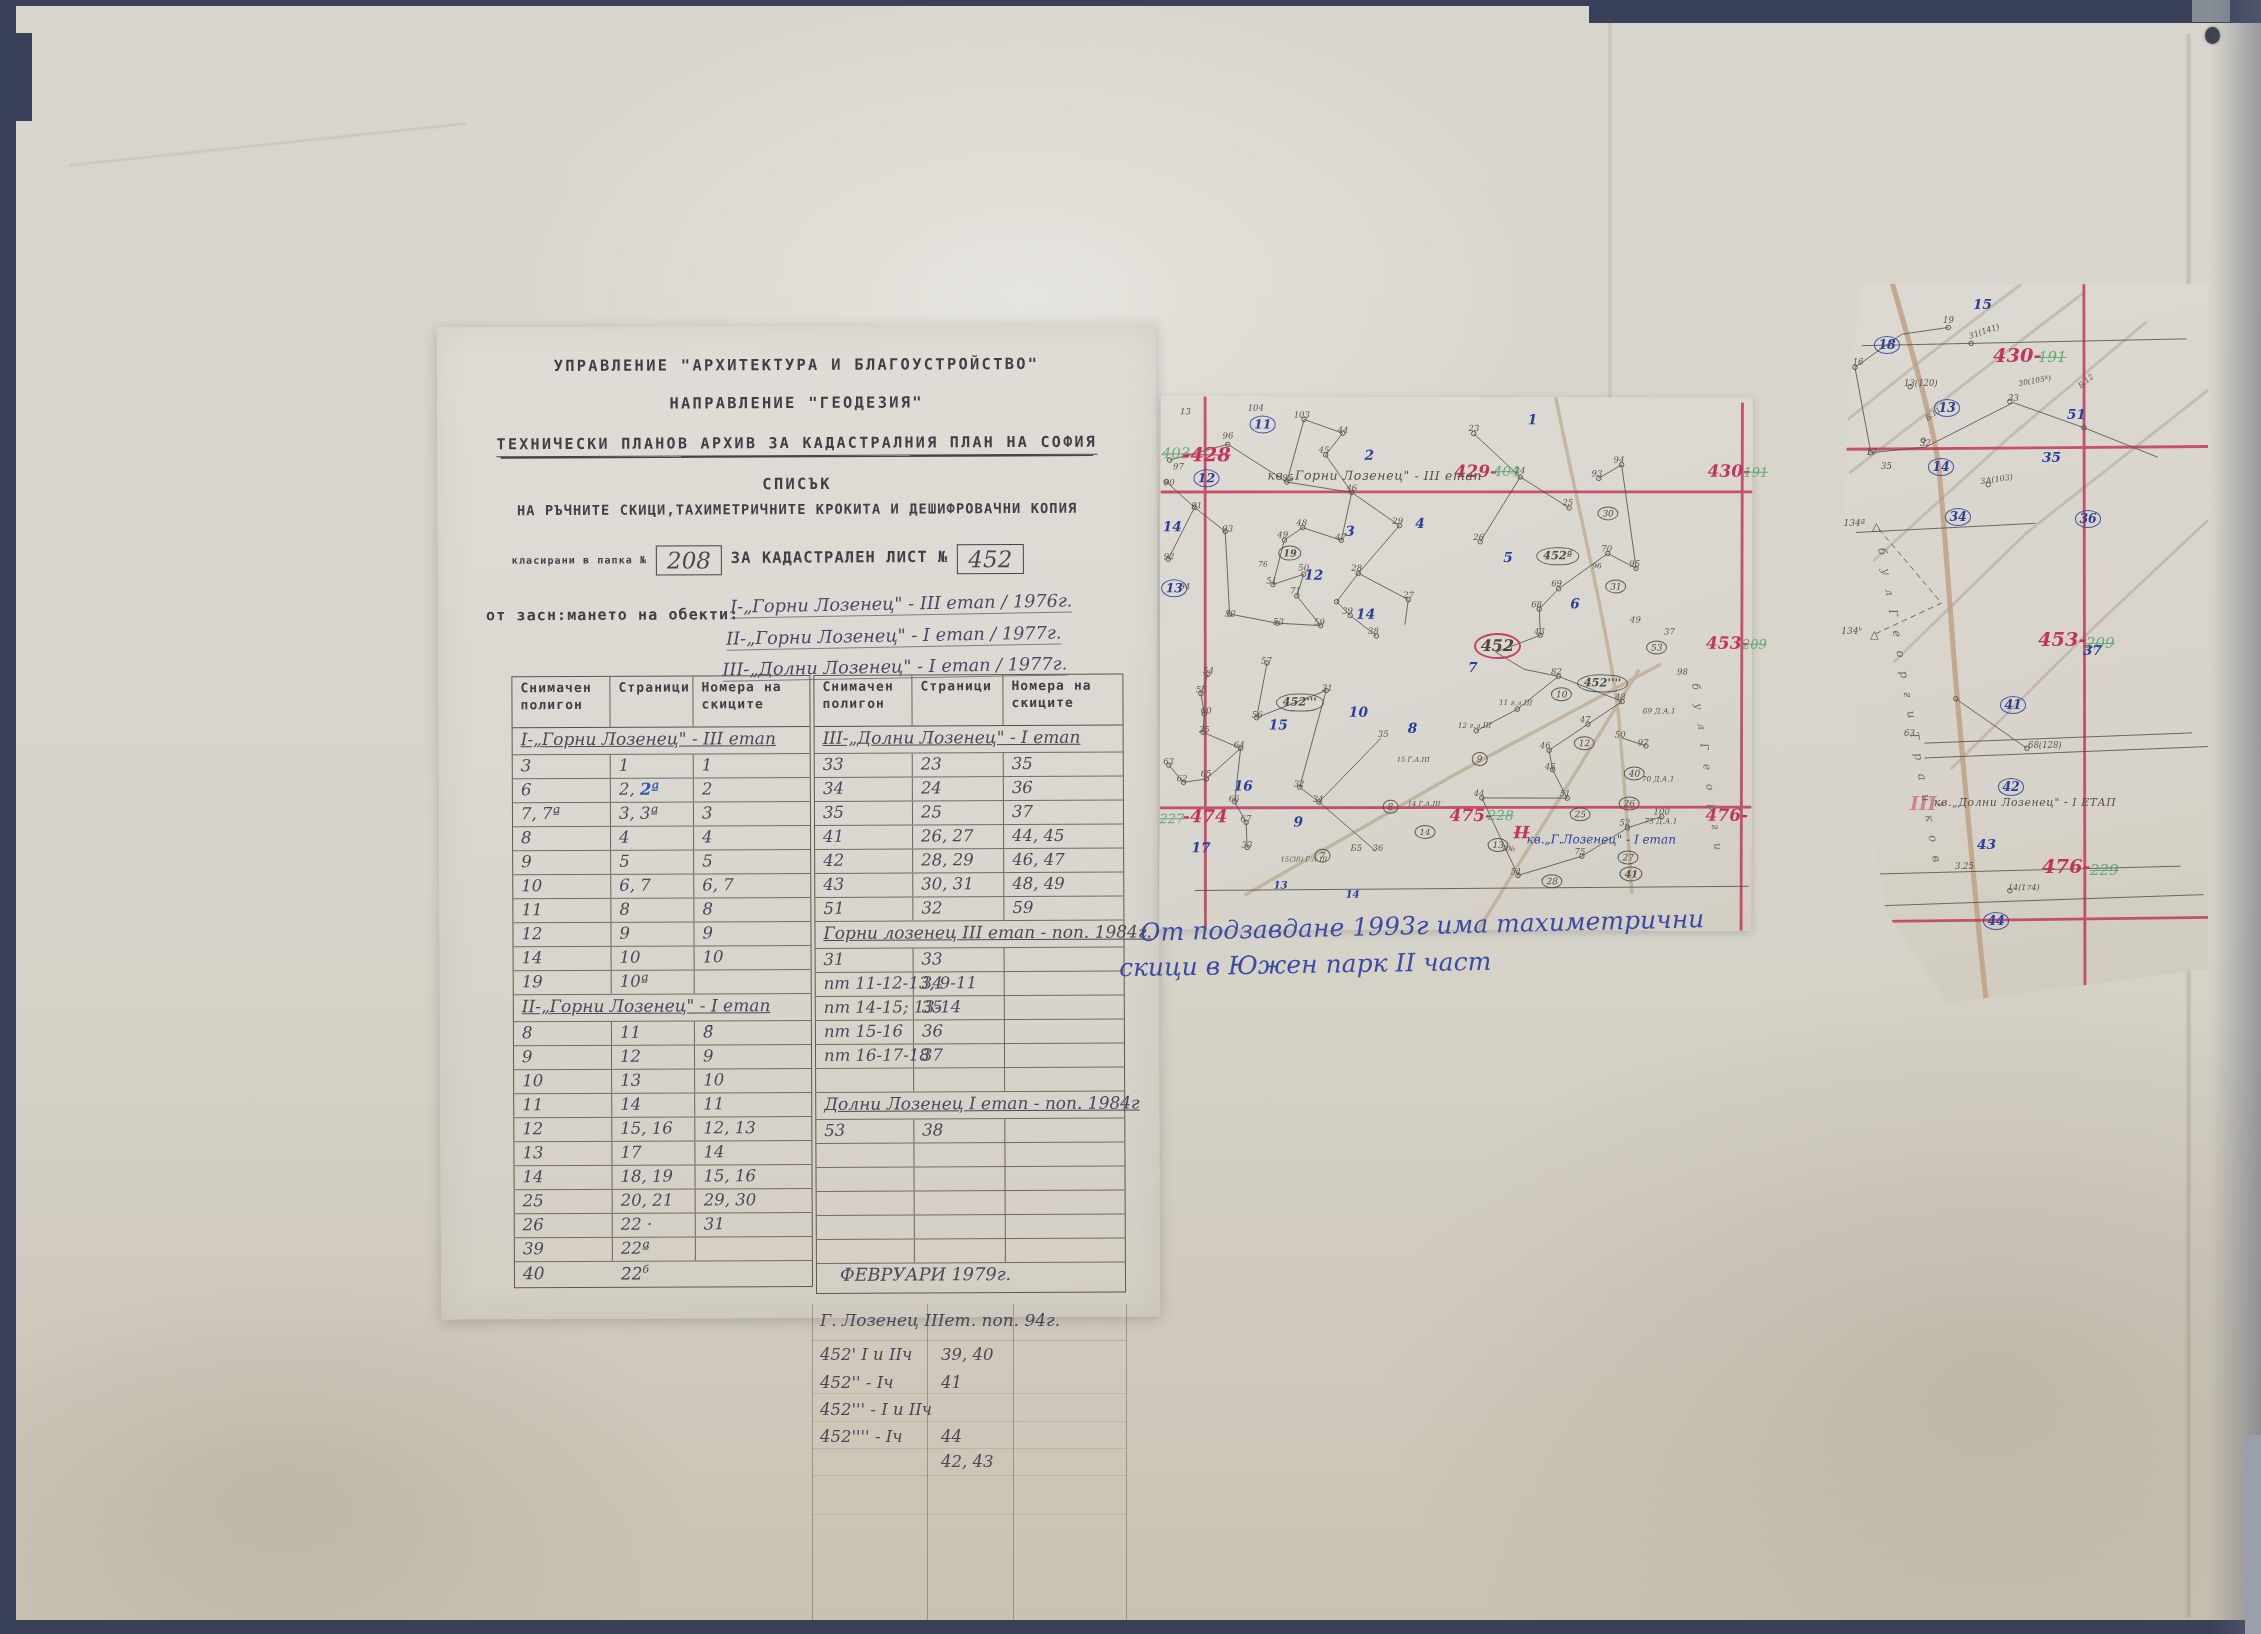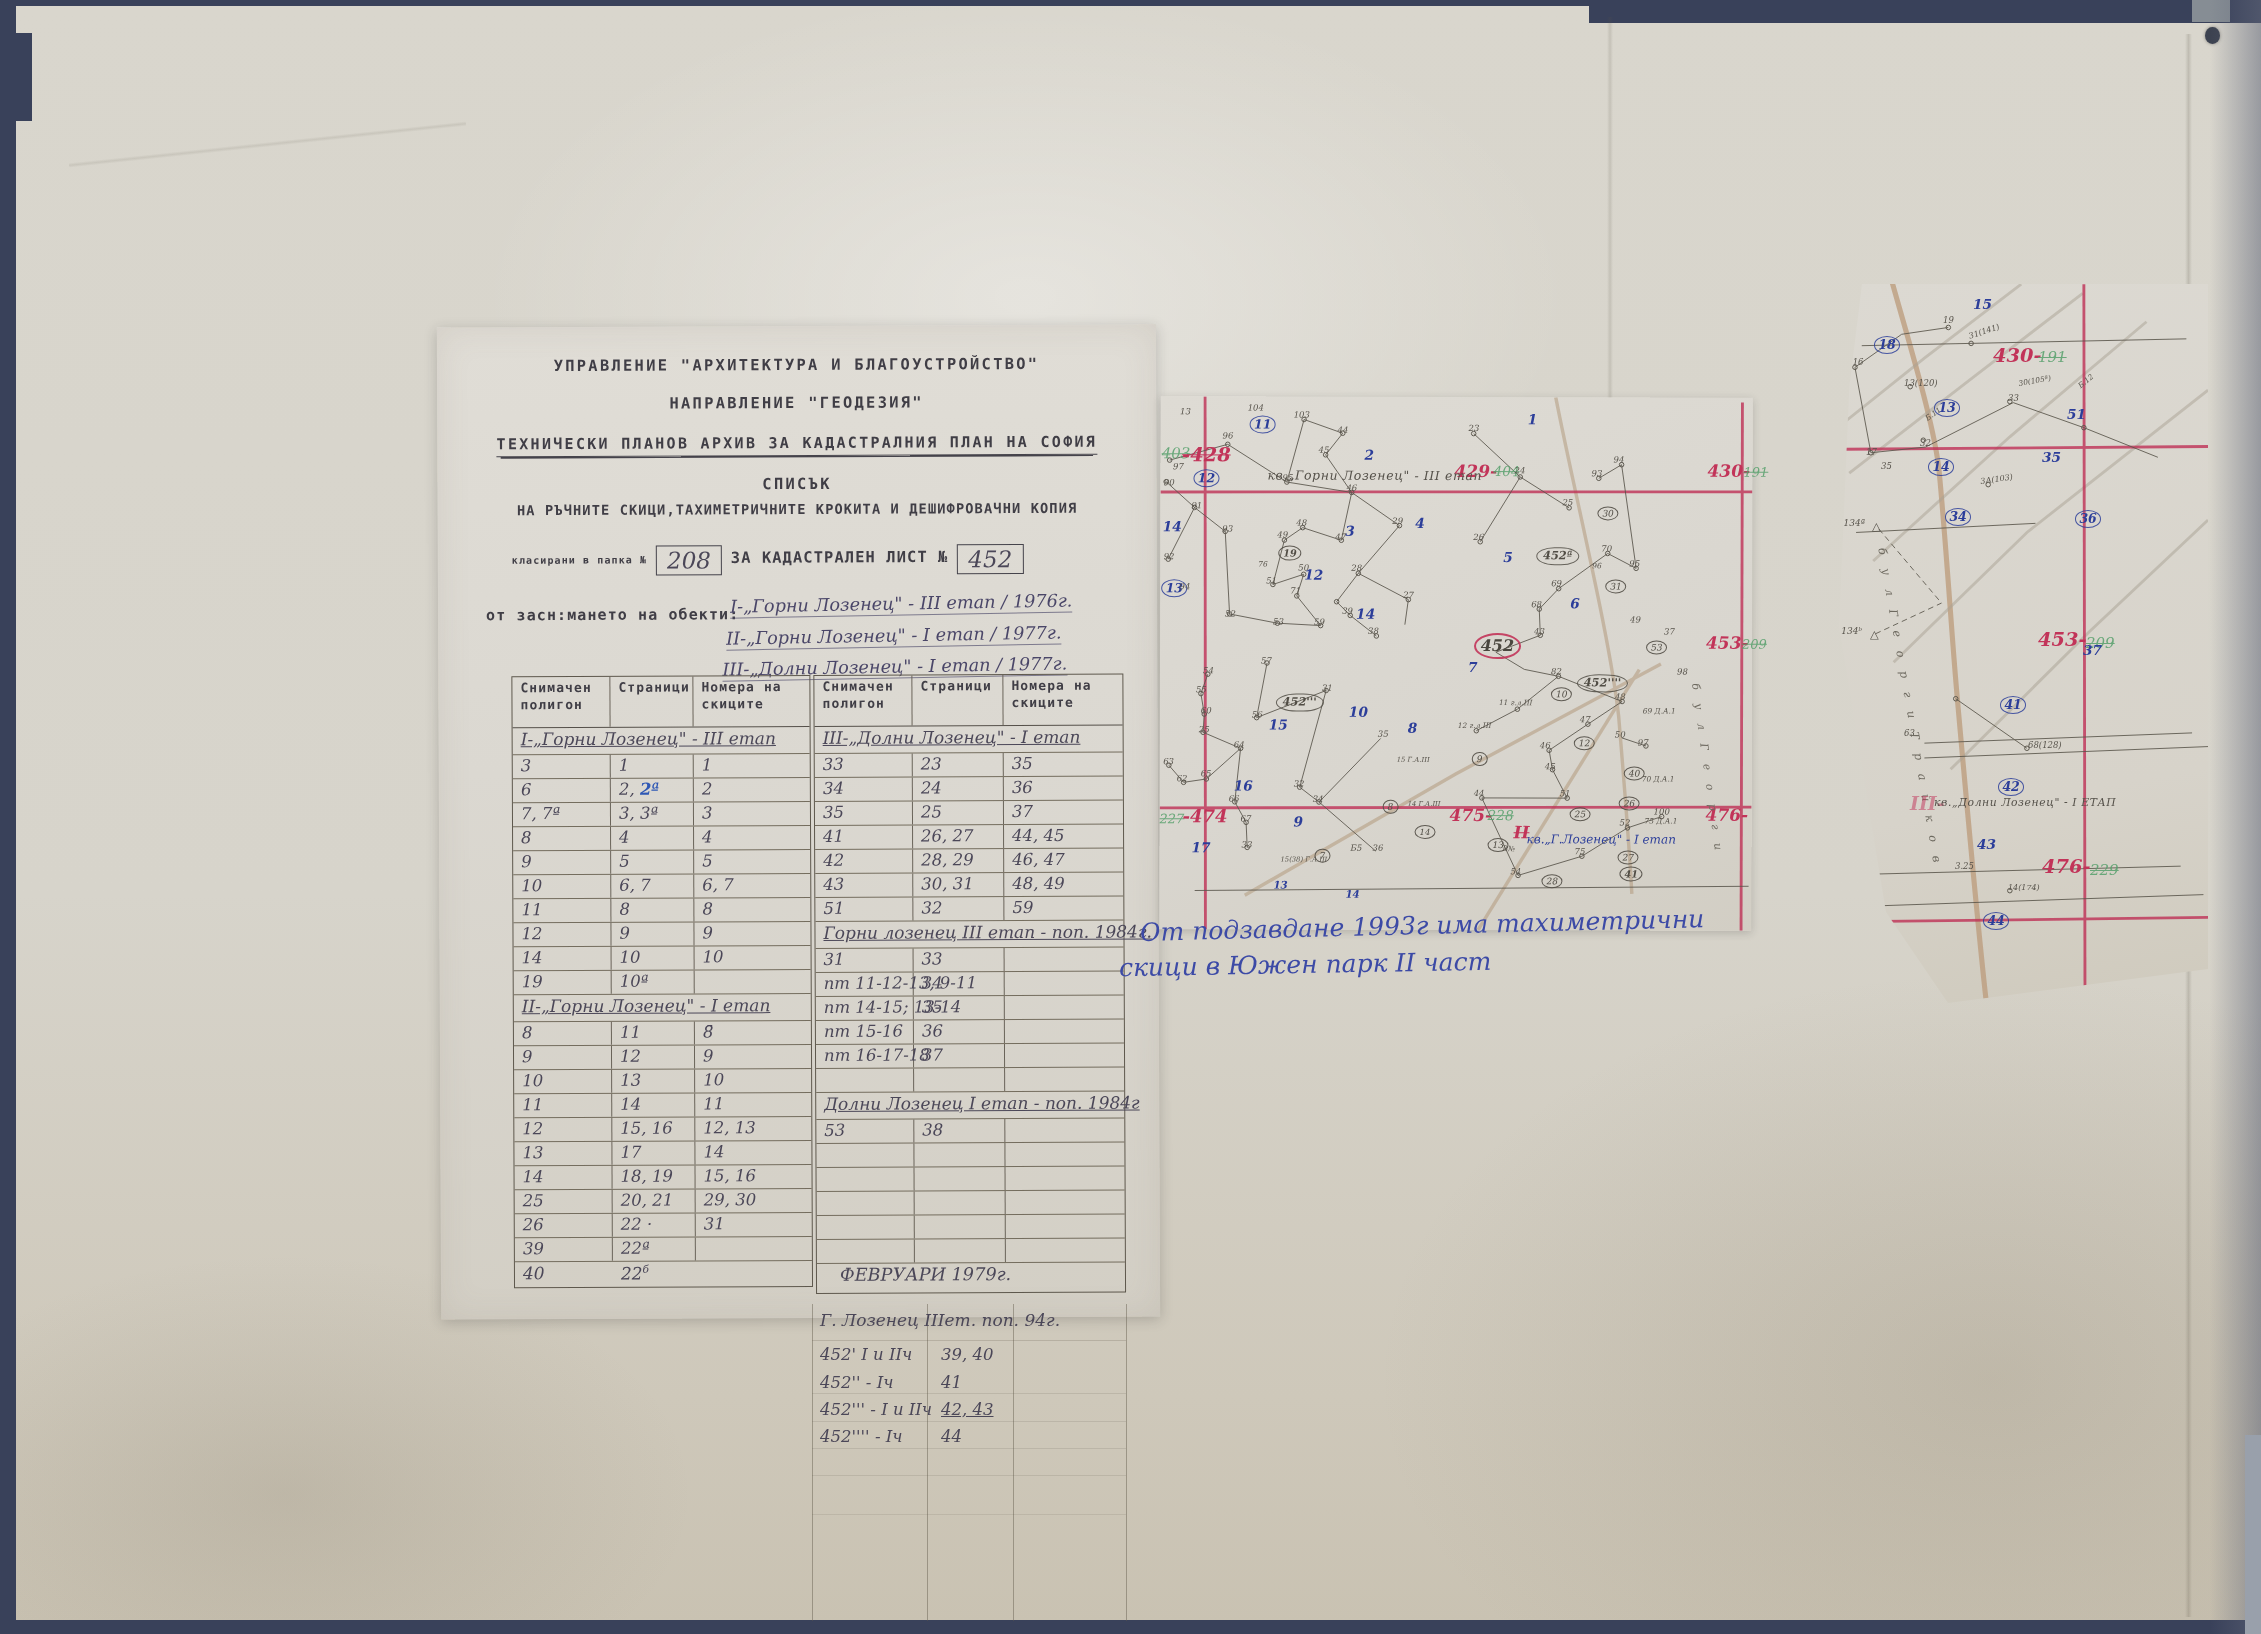--- a/index.html
+++ b/index.html
@@ -379,21 +379,21 @@
   <div class="pline" style="left:812px;top:1448px;width:314px;height:0.9px;opacity:.35;"></div>
   <div class="pline" style="left:812px;top:1475px;width:314px;height:0.9px;opacity:.35;"></div>
   <div class="pline" style="left:812px;top:1514px;width:314px;height:0.9px;opacity:.3;"></div>
   <div class="annex-title hw" style="left:820px;top:1310px;">Г. Лозенец IIIет. поп. 94г.</div>
   <div id="annex-rows">
       <div class="annex-c1 hw" style="left: 820px; top: 1345px;">452' I и IIч</div>
       <div class="annex-c2 hw" style="left: 941px; top: 1345px;">39, 40</div>
       <div class="annex-c1 hw" style="left: 820px; top: 1373px;">452'' - Iч</div>
       <div class="annex-c2 hw" style="left: 941px; top: 1373px;">41</div>
       <div class="annex-c1 hw" style="left: 820px; top: 1400px;">452''' - I и IIч</div>
-      <div class="annex-c2 hw" style="left: 941px; top: 1400px; text-decoration: underline;">42, 43</div>
+      <div class="annex-c2 hw" style="left: 941px; top: 1452px;">42, 43</div>
       <div class="annex-c1 hw" style="left: 820px; top: 1427px;">452'''' - Iч</div>
       <div class="annex-c2 hw" style="left: 941px; top: 1427px;">44</div>
     </div>
 
   <div class="map cmap">
     <svg class="mapsvg" width="592" height="533" viewBox="0 0 1040 936">
       <g class="street">
         <path d="M694,0 C730,180 790,420 806,560 C818,700 826,800 830,872"></path>
         <path d="M150,876 L520,662 880,468"></path>
         <path d="M560,936 L842,478"></path>

